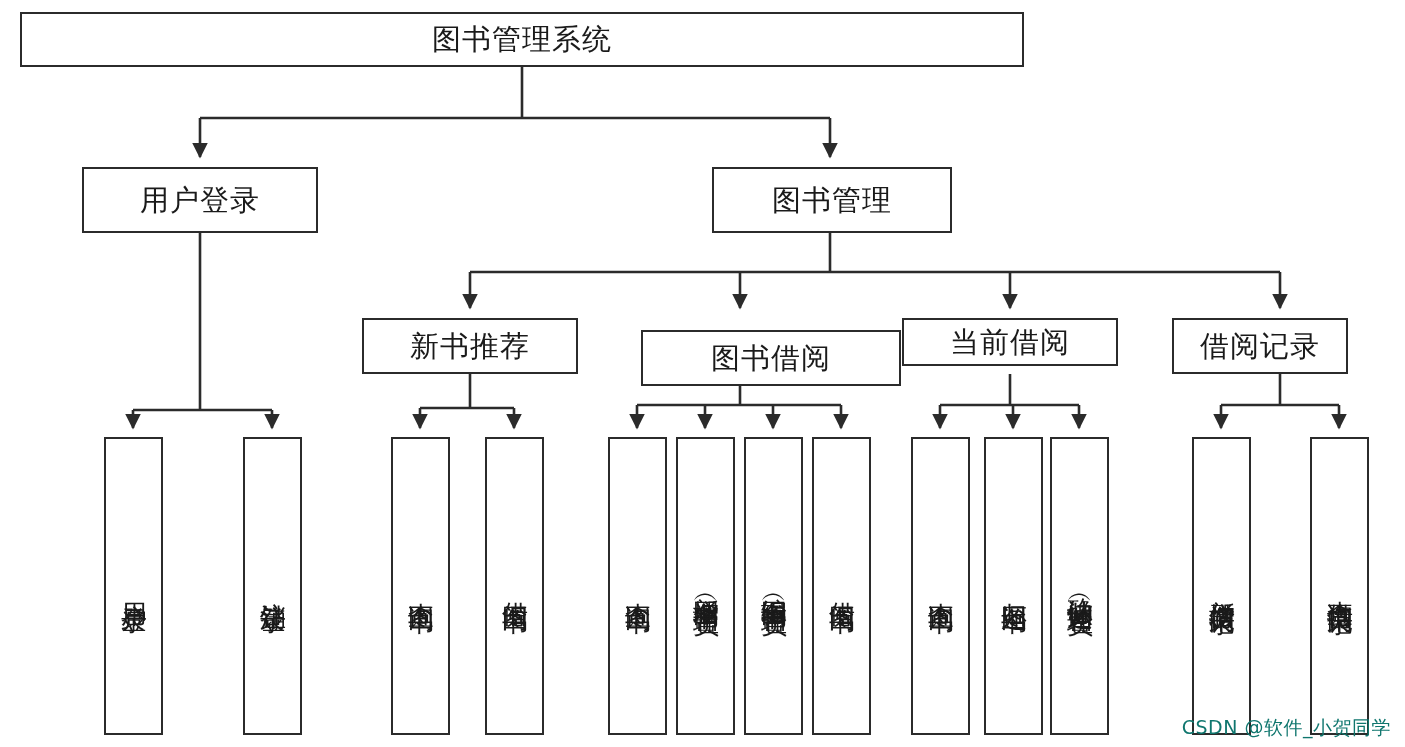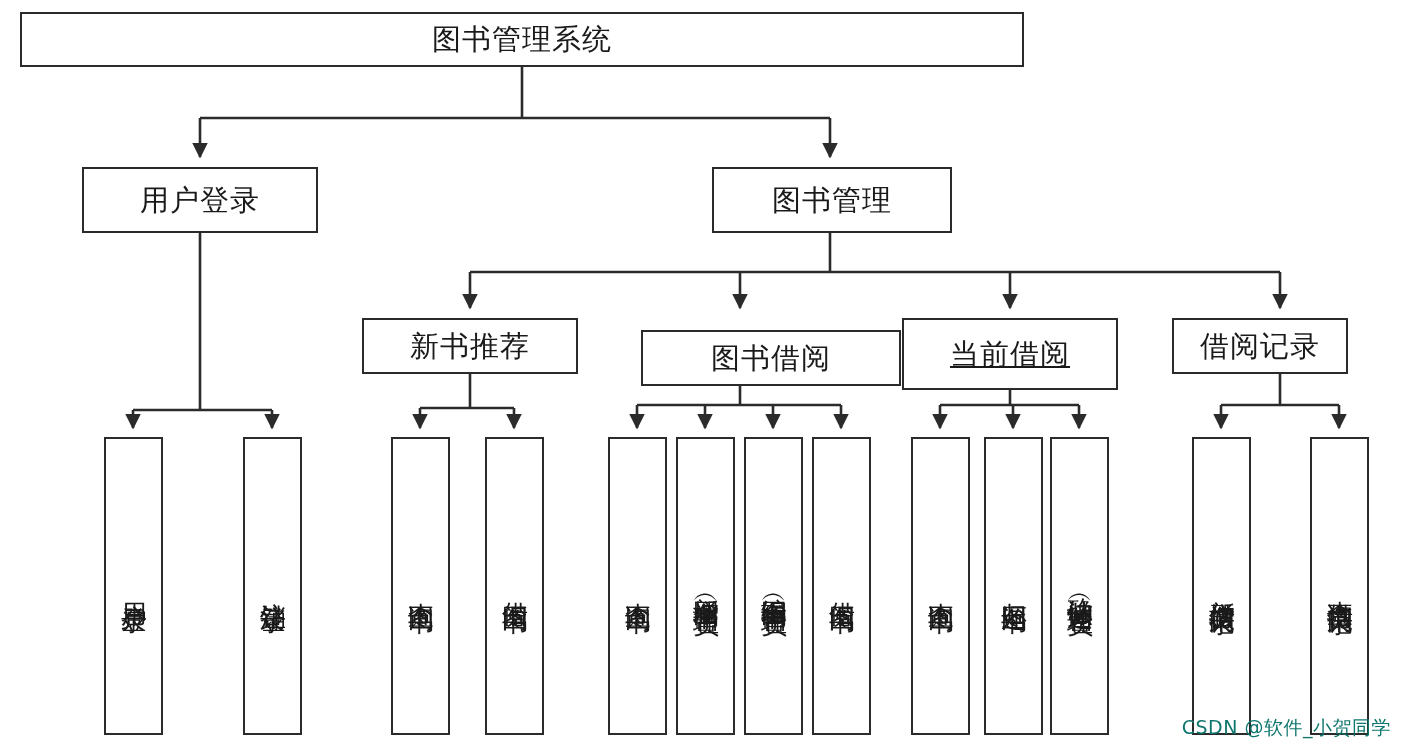--- a/index.html
+++ b/index.html
@@ -132,21 +132,21 @@
   <div class="node h" style="left:712px; top:167px; width:240px; height:66px;">
     <span>图书管理</span>
   </div>
 
   <div class="node h" style="left:362px; top:318px; width:216px; height:56px;">
     <span>新书推荐</span>
   </div>
   <div class="node h" style="left:632px; top:330px; width:260px; height:56px;margin-left:9px;">
     <span>图书借阅</span>
   </div>
-  <div class="node h" style="left:902px; top:318px; width:216px; height:72px;text-decoration:underline;">
+  <div class="node h" style="left:902px; top:318px; width:216px; height:48px;">
     <span>当前借阅</span>
   </div>
   <div class="node h" style="left:1172px; top:318px; width:176px; height:56px;">
     <span>借阅记录</span>
   </div>
 
   <div class="node v" style="left:104px; top:437px; width:59px; height:298px;">
     <span class="vtext">用户登录</span>
   </div>
   <div class="node v" style="left:243px; top:437px; width:59px; height:298px;">

